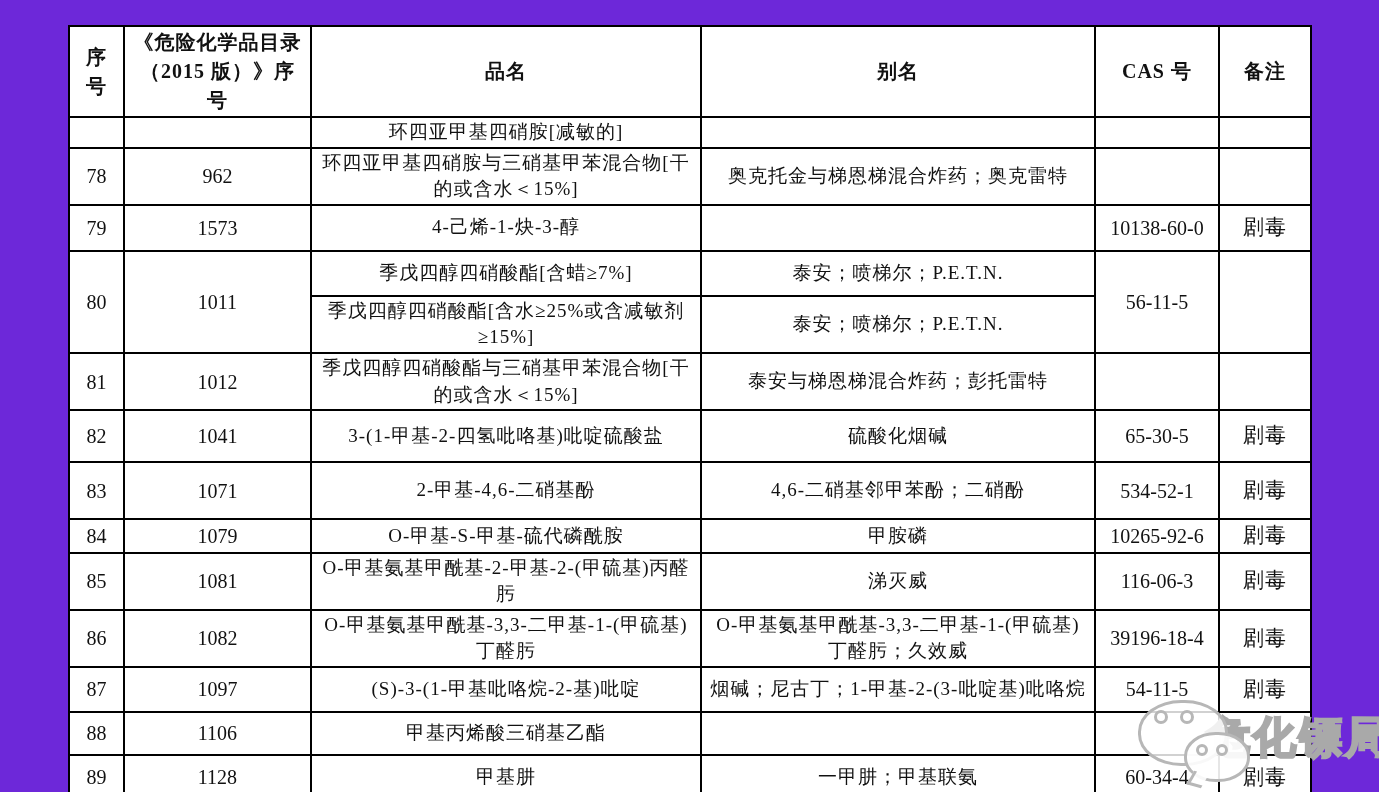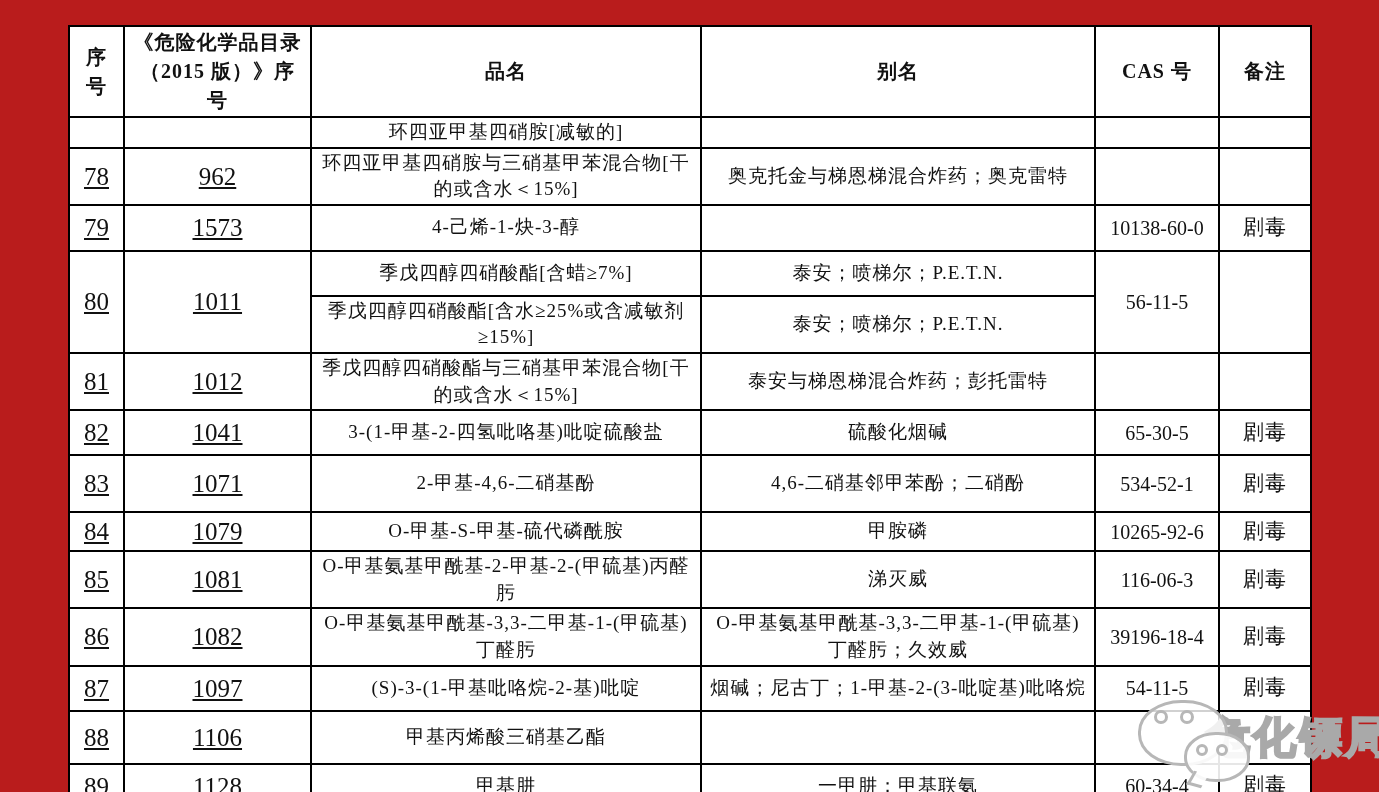--- a/index.html
+++ b/index.html
@@ -1,34 +1,34 @@
 <!DOCTYPE html>
 <html><head>
 <meta charset="utf-8">
 <style>
   html,body{margin:0;padding:0;}
   body{
     width:1379px;height:792px;background:#ffffff;
     font-family:"Liberation Serif","DejaVu Serif",serif;
     color:#111111;position:relative;
   }
-  .page{position:absolute;inset:0;overflow:hidden;background:#b91c1c;}
+  .page{position:absolute;inset:0;overflow:hidden;background:#6d28d9;}
   .table-wrap{position:absolute;left:68px;top:25px;}
   table.cat{
     border-collapse:collapse;table-layout:fixed;width:1242px;
     background:#ffffff;
   }
   table.cat th, table.cat td{
     border:2px solid #000000;
     text-align:center;vertical-align:middle;
     padding:1px 6px;overflow:hidden;
   }
   th{font-size:20px;font-weight:bold;letter-spacing:1px;line-height:1.45;}
   td{font-size:19px;letter-spacing:1px;line-height:1.4;}
-  td.num{font-size:25px;letter-spacing:0;text-decoration:underline;}
+  td.num{font-size:20px;letter-spacing:0;}
   td.cas{font-size:20px;letter-spacing:0;}
   td.note{font-size:21px;}
 
   
   .watermark{
     position:absolute;left:1132px;top:692px;height:92px;
     display:flex;align-items:center;z-index:5;pointer-events:none;
   }
   .wm-icon{position:relative;width:105px;height:92px;flex:0 0 auto;}
   .bubble{
@@ -121,21 +121,21 @@
           <td>泰安；喷梯尔；P.E.T.N.</td>
         </tr>
         <tr style="height:51px">
           <td class="num">81</td>
           <td class="num">1012</td>
           <td>季戊四醇四硝酸酯与三硝基甲苯混合物[干的或含水＜15%]</td>
           <td>泰安与梯恩梯混合炸药；彭托雷特</td>
           <td class="cas"></td>
           <td class="note"></td>
         </tr>
-        <tr style="height:45px">
+        <tr style="height:52px">
           <td class="num">82</td>
           <td class="num">1041</td>
           <td>3-(1-甲基-2-四氢吡咯基)吡啶硫酸盐</td>
           <td>硫酸化烟碱</td>
           <td class="cas">65-30-5</td>
           <td class="note">剧毒</td>
         </tr>
         <tr style="height:57px">
           <td class="num">83</td>
           <td class="num">1071</td>
@@ -169,21 +169,21 @@
           <td class="note">剧毒</td>
         </tr>
         <tr style="height:45px">
           <td class="num">87</td>
           <td class="num">1097</td>
           <td>(S)-3-(1-甲基吡咯烷-2-基)吡啶</td>
           <td>烟碱；尼古丁；1-甲基-2-(3-吡啶基)吡咯烷</td>
           <td class="cas">54-11-5</td>
           <td class="note">剧毒</td>
         </tr>
-        <tr style="height:53px">
+        <tr style="height:43px">
           <td class="num">88</td>
           <td class="num">1106</td>
           <td>甲基丙烯酸三硝基乙酯</td>
           <td></td>
           <td class="cas"></td>
           <td class="note"></td>
         </tr>
         <tr style="height:45px">
           <td class="num">89</td>
           <td class="num">1128</td>

